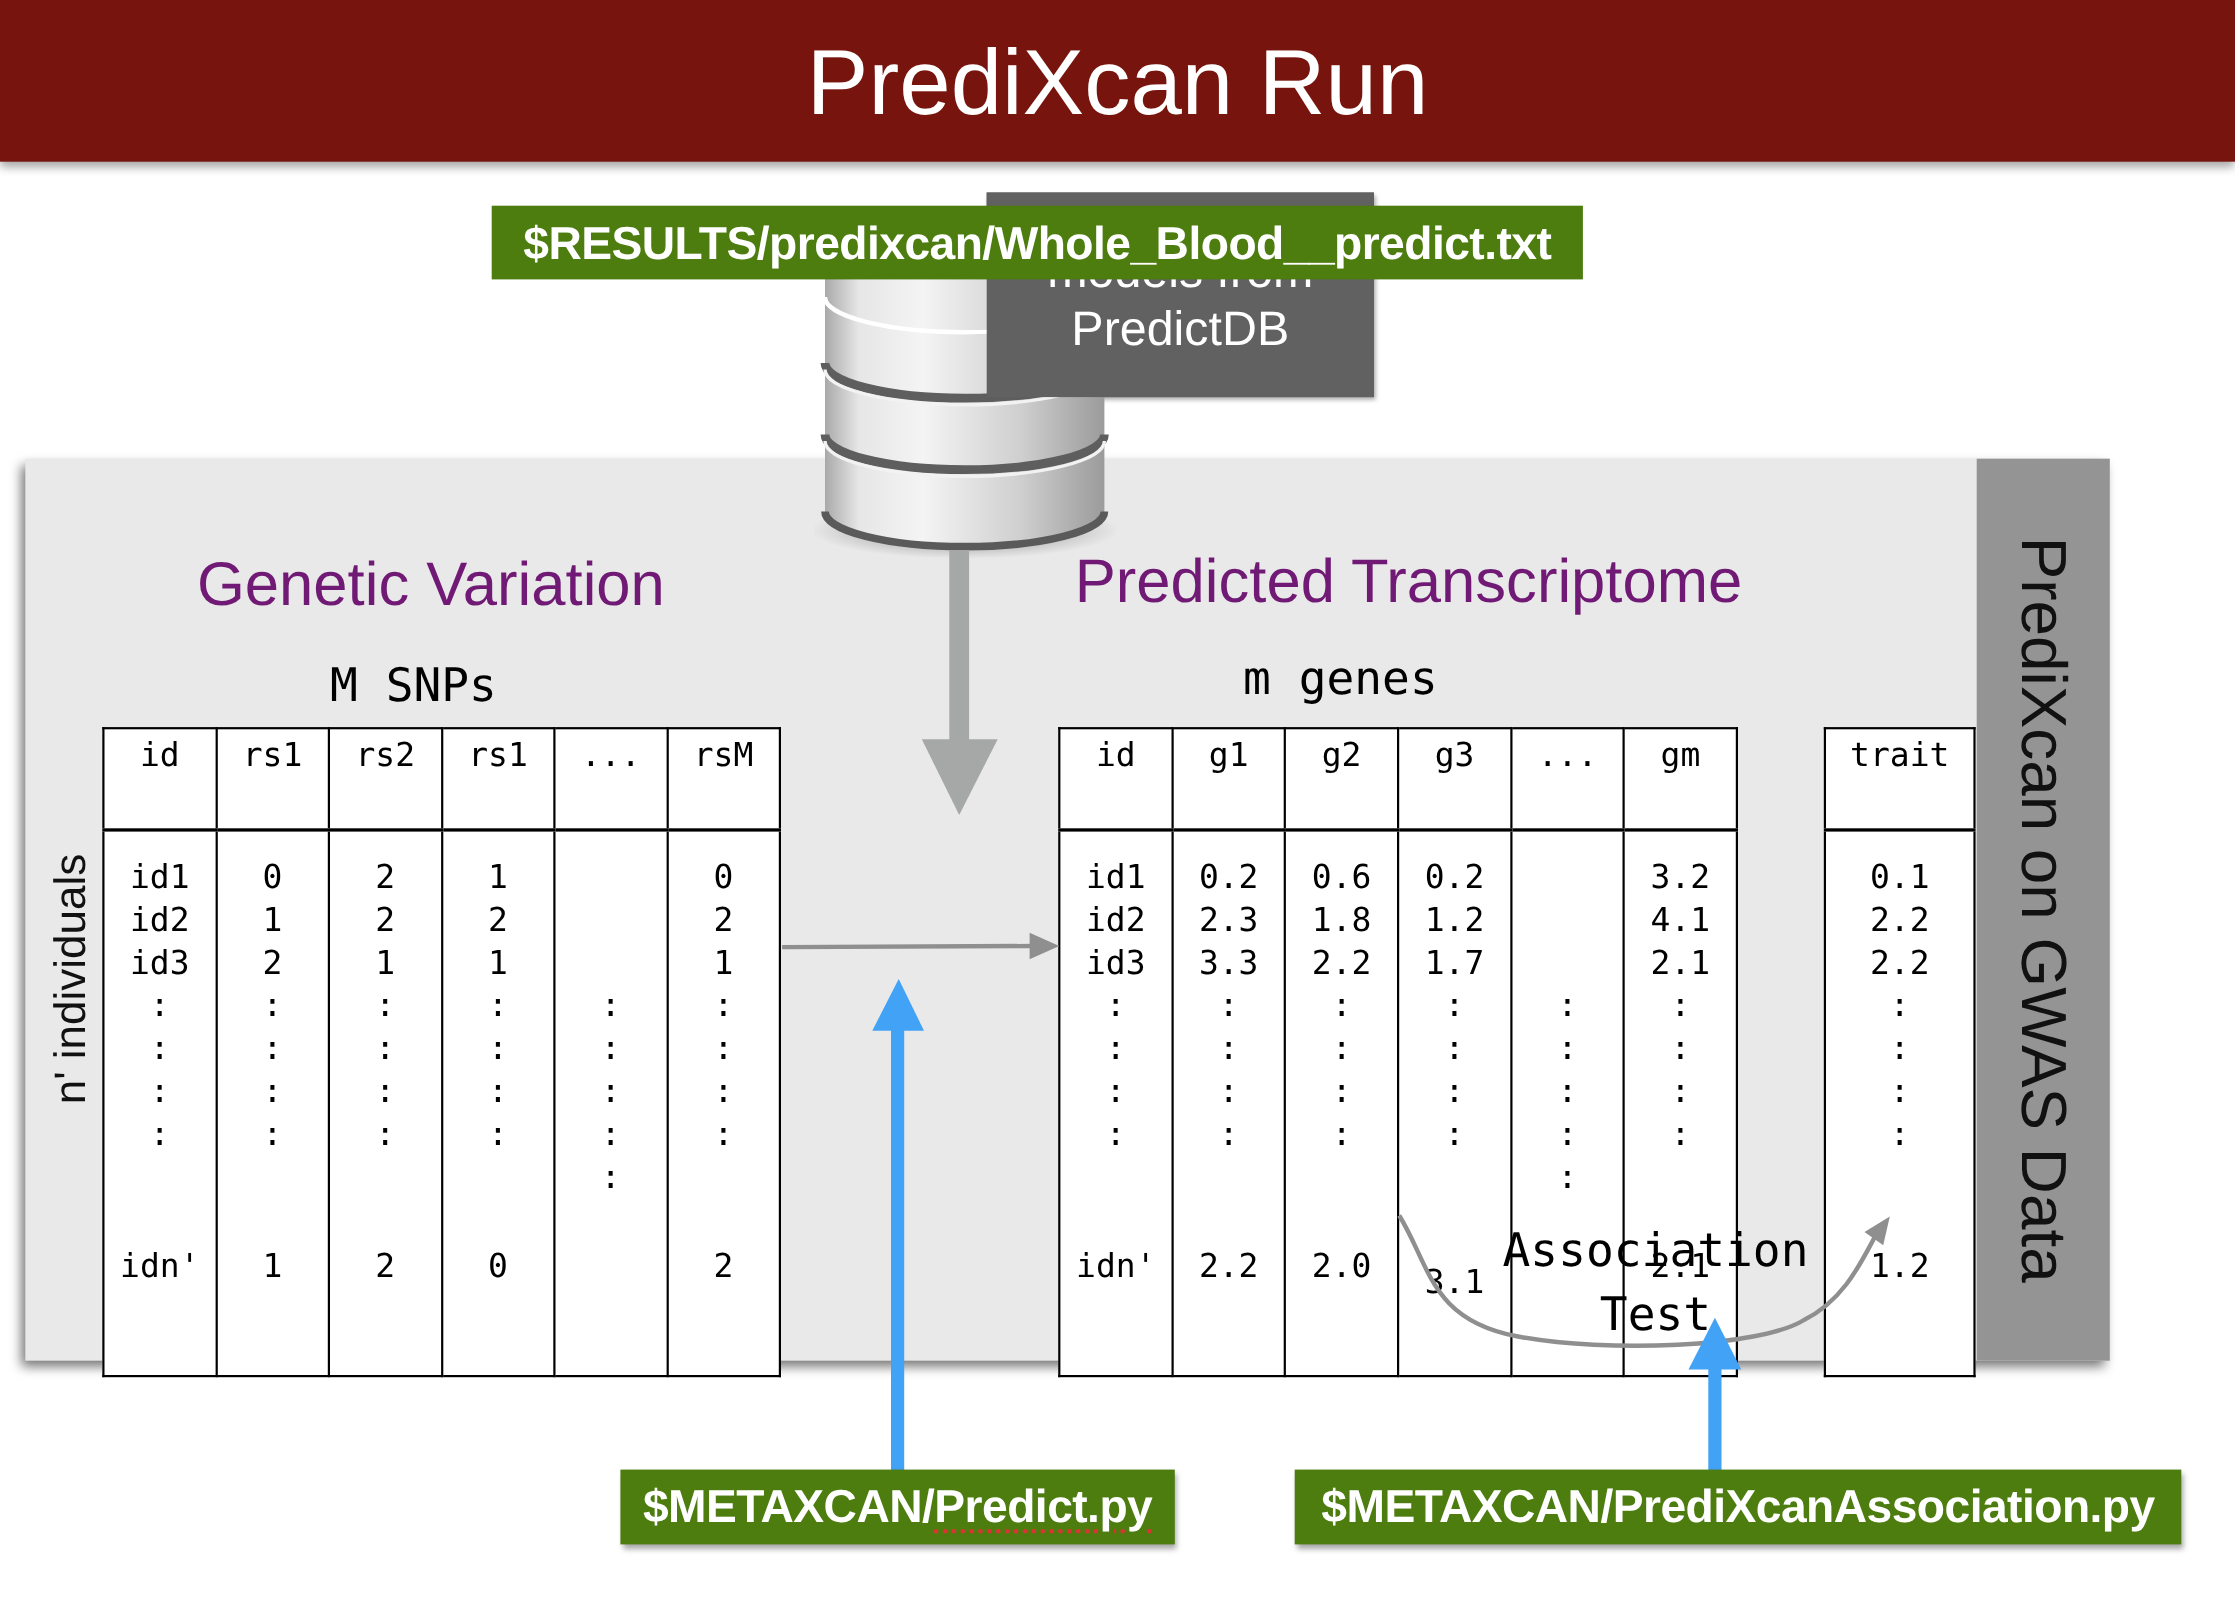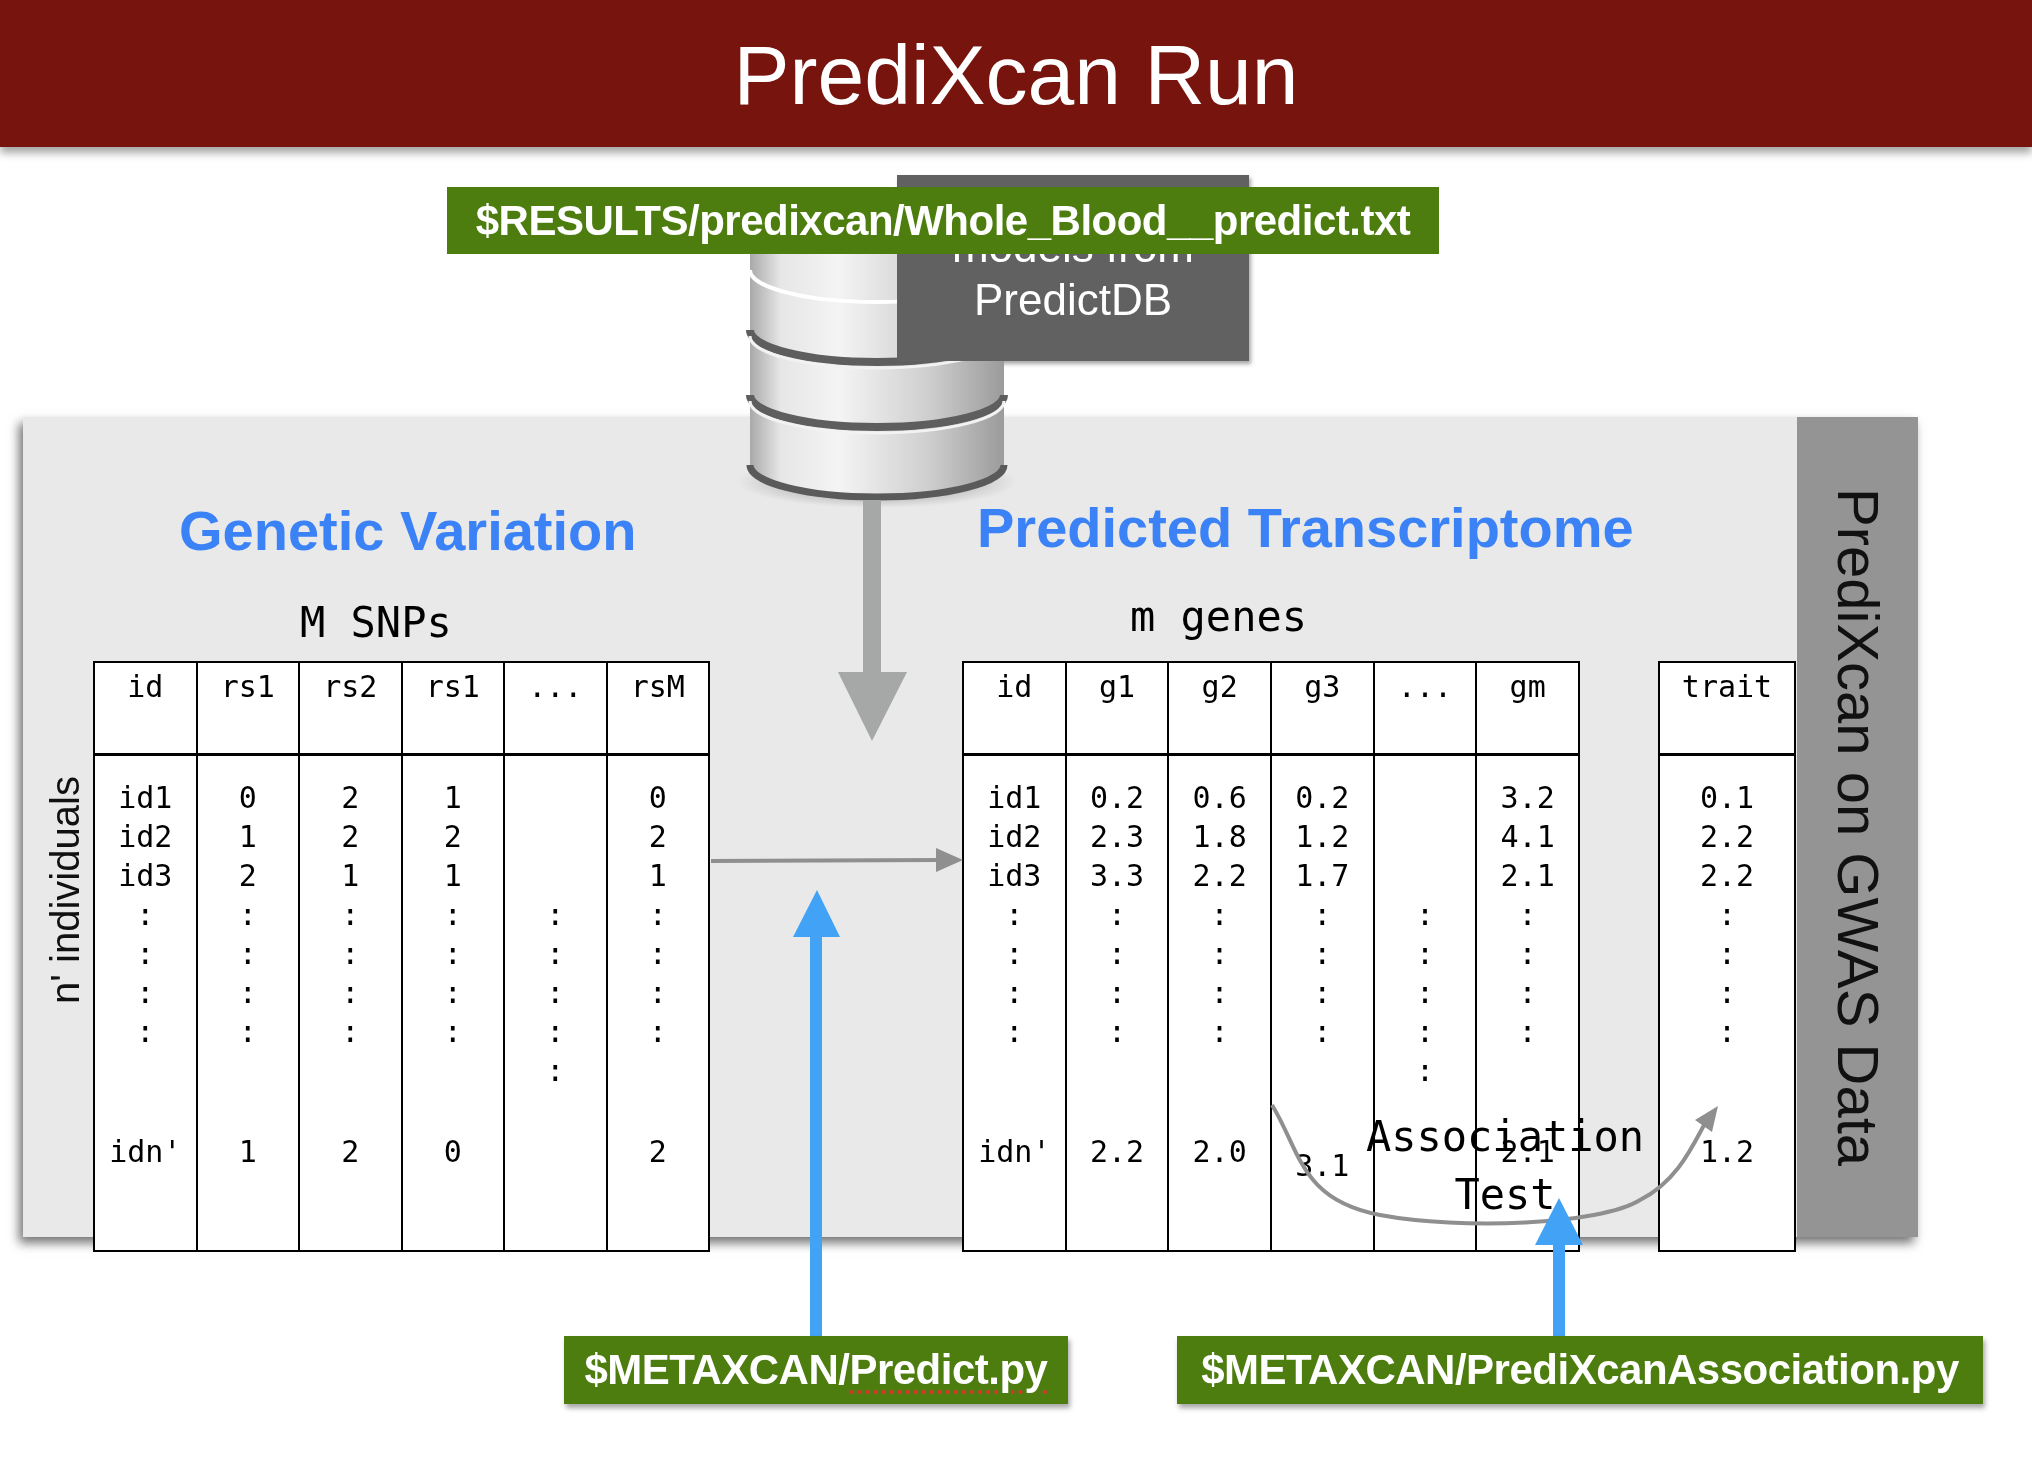--- a/index.html
+++ b/index.html
@@ -13,21 +13,21 @@
     #side-label span { position:absolute; left:50%; top:50%; transform:translate(-50%,-50%) rotate(90deg); white-space:nowrap; font-size:58px; color:#111; }
     #predictdb-box { left:897px; top:175px; width:352px; height:186px; background:#616161; box-shadow:2px 3px 4px rgba(0,0,0,0.35); }
     #predictdb-line1 { left:897px; top:222px; width:352px; text-align:center; color:#fff; font-size:44px; }
     #predictdb-line2 { left:897px; top:275px; width:352px; text-align:center; color:#fff; font-size:44px; }
     #db-svg { left:740px; top:230px; }
     .blue-label { background:#4d7c0f; color:#fff; font-weight:bold; text-align:center; box-shadow:2px 4px 5px rgba(0,0,0,0.35); white-space:nowrap; }
     #results-label { left:447px; top:187px; width:992px; height:67px; line-height:67px; font-size:42px; box-shadow:none; letter-spacing:-0.5px; }
     #predict-label { left:564px; top:1336px; width:504px; height:68px; line-height:68px; font-size:42px; letter-spacing:-0.5px; }
     #assoc-label { left:1177px; top:1336px; width:806px; height:68px; line-height:68px; font-size:42px; letter-spacing:-0.5px; }
     .spell { text-decoration: underline dotted #d33; text-underline-offset:6px; }
-    .section-title { font-size:56px; color:#3b82f6; white-space:nowrap;font-weight:bold; }
+    .section-title { font-size:56px; color:#701a75; white-space:nowrap; }
     #gv-title { left:179px; top:498px; }
     #pt-title { left:977px; top:495px; }
     .mono { font-family:"DejaVu Sans Mono", "Liberation Mono", monospace; }
     .sub-title { font-size:42px; color:#000; white-space:nowrap; text-align:left; }
     #snps-title { left:300px; top:598px; width:200px; }
     #genes-title { left:1130px; top:592px; width:280px; }
     #n-indiv { left:30px; top:765px; width:70px; height:250px; }
     #n-indiv span { position:absolute; left:50%; top:50%; transform:translate(-50%,-50%) rotate(-90deg); white-space:nowrap; font-size:40px; color:#111; }
     table.grid { position:absolute; border-collapse:collapse; background:#fff; table-layout:fixed; }
     table.grid td, table.grid th { border-left:2.5px solid #000; border-right:2.5px solid #000; text-align:center; padding:0; font-family:"DejaVu Sans Mono", "Liberation Mono", monospace; font-weight:normal; font-size:30px; color:#000; }

